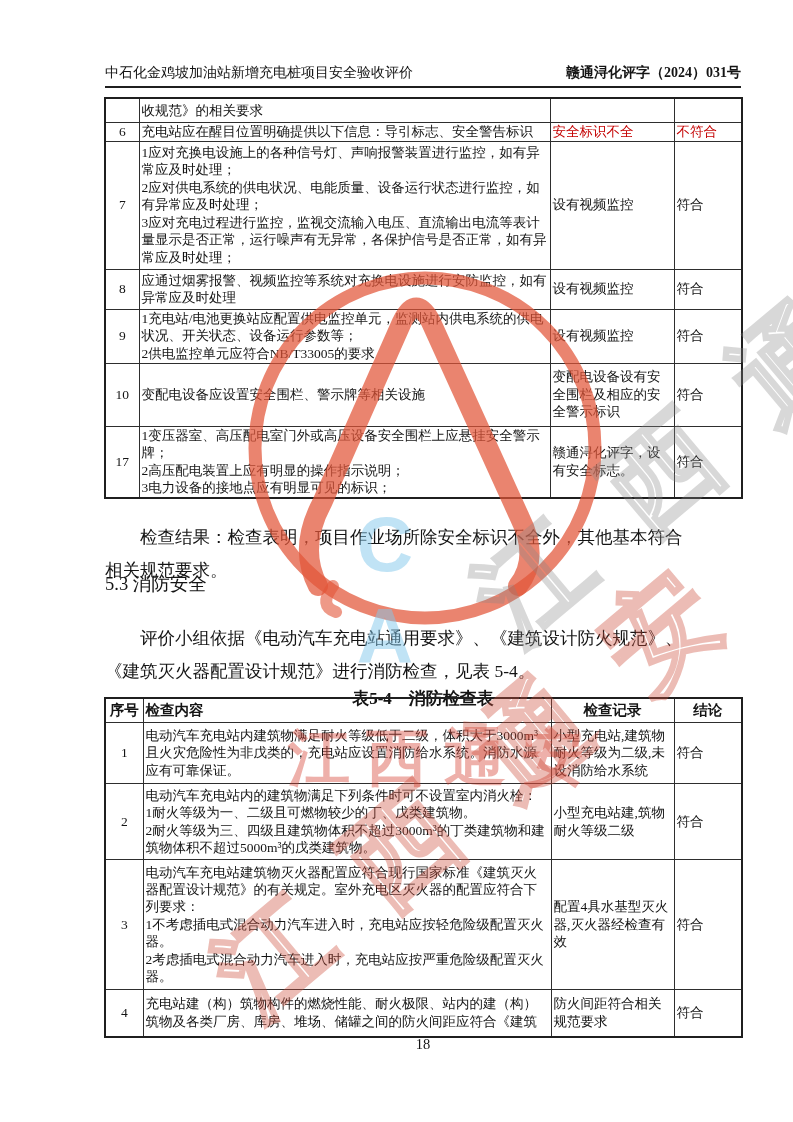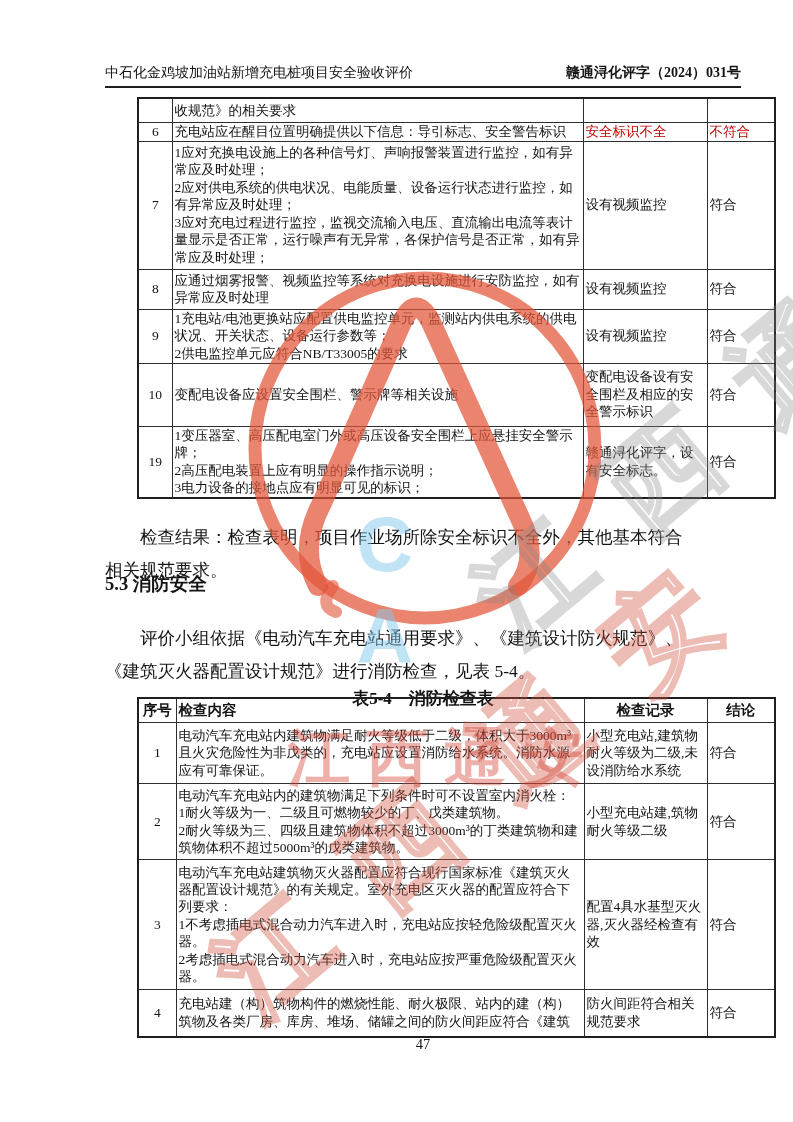--- a/index.html
+++ b/index.html
@@ -5,37 +5,37 @@
   html,body{margin:0;padding:0;background:#888;}
   .page{position:relative;width:793px;height:1122px;background:#ffffff;overflow:hidden;
         font-family:"Liberation Serif","DejaVu Serif",serif;color:#141414;}
   .content{position:absolute;inset:0;z-index:1;}
   
   .header{position:absolute;left:105px;top:64px;width:636px;display:flex;justify-content:space-between;
           align-items:flex-end;border-bottom:2px solid #1f1f1f;padding-bottom:4px;font-size:14px;}
   .header .hright{font-weight:bold;padding-left:48px;}
   
   .doc-table{position:absolute;left:104px;width:637px;border-collapse:collapse;table-layout:fixed;
-             border:2px solid #1f1f1f;margin-left:33px;}
+             border:2px solid #1f1f1f;}
   .doc-table td,.doc-table th{border:1px solid #2e2e2e;font-size:13.5px;line-height:17.4px;
              padding:0 2px;vertical-align:middle;overflow:hidden;}
   .doc-table th{font-size:14.5px;height:23px;}
   #table1{top:97px;}
   #table2{top:697px;}
   .seq{text-align:center;}
   .content-cell{text-align:left;}
   .record{padding-left:3px;}
   .concl{padding-left:4px;}
   .th-left{text-align:left;padding-left:3px;}
   .alert{color:#c40000;}
   .vtop{vertical-align:top;}
   
   .para{position:absolute;left:105px;font-size:17.5px;line-height:33px;text-indent:2em;}
   #para1{top:503px;width:580px;}
-  #heading53{position:absolute;left:105px;top:571px;font-size:18.5px;font-weight:bold;}
+  #heading53{position:absolute;left:105px;top:571px;font-size:18.5px;font-weight:normal;}
   #para2{top:604px;width:590px;}
   #caption54{position:absolute;left:105px;top:671px;width:636px;text-align:center;
              font-size:17px;font-weight:bold;margin-top:16px;}
   .footer{position:absolute;left:105px;top:1036px;width:636px;text-align:center;font-size:14.5px;}
   
   .wm{position:absolute;inset:0;z-index:2;pointer-events:none;}
   .wm-h{position:absolute;left:288px;top:716px;font-size:62px;font-weight:bold;letter-spacing:16px;
         color:rgba(214,66,52,0.42);font-family:"Liberation Sans",sans-serif;white-space:nowrap;}
   .wm-d{position:absolute;font-size:110px;font-weight:bold;letter-spacing:58px;white-space:nowrap;
         font-family:"Liberation Sans",sans-serif;color:transparent;transform-origin:left top;}
@@ -102,21 +102,21 @@
             <td class="record">设有视频监控</td>
             <td class="concl">符合</td>
           </tr>
           <tr style="height: 63px;">
             <td class="seq">10</td>
             <td class="content-cell">变配电设备应设置安全围栏、警示牌等相关设施</td>
             <td class="record">变配电设备设有安全围栏及相应的安全警示标识</td>
             <td class="concl">符合</td>
           </tr>
           <tr style="height: 72px;">
-            <td class="seq">19</td>
+            <td class="seq">17</td>
             <td class="content-cell">
               <div>1变压器室、高压配电室门外或高压设备安全围栏上应悬挂安全警示牌；</div>
               <div>2高压配电装置上应有明显的操作指示说明；</div>
               <div>3电力设备的接地点应有明显可见的标识；</div>
             </td>
             <td class="record">赣通浔化评字，设有安全标志。</td>
             <td class="concl">符合</td>
           </tr>
         </tbody>
     </table>
@@ -173,21 +173,21 @@
           </tr>
           <tr style="height: 47px;">
             <td class="seq">4</td>
             <td class="content-cell">充电站建（构）筑物构件的燃烧性能、耐火极限、站内的建（构）筑物及各类厂房、库房、堆场、储罐之间的防火间距应符合《建筑</td>
             <td class="record vtop">防火间距符合相关规范要求</td>
             <td class="concl vtop">符合</td>
           </tr>
         </tbody>
     </table>
 
-    <div class="footer">47</div>
+    <div class="footer">18</div>
 
   </div>
 
   <div class="wm">
     <svg width="793" height="1122" viewBox="0 0 793 1122">
       <circle cx="425" cy="448" r="170" fill="none" stroke="#e25538" stroke-width="13" opacity="0.72"></circle>
       <path d="M318 586 Q298 548 322 503 L402 322 Q416 293 431 322 L520 518 Q540 558 518 586" fill="none" stroke="#e25538" stroke-width="20" opacity="0.72" stroke-linecap="round"></path>
       <path d="M333 586 Q318 606 336 612" fill="none" stroke="#e25538" stroke-width="12" opacity="0.6" stroke-linecap="round"></path>
     </svg>
     <div class="wm-h">江西通安</div>

